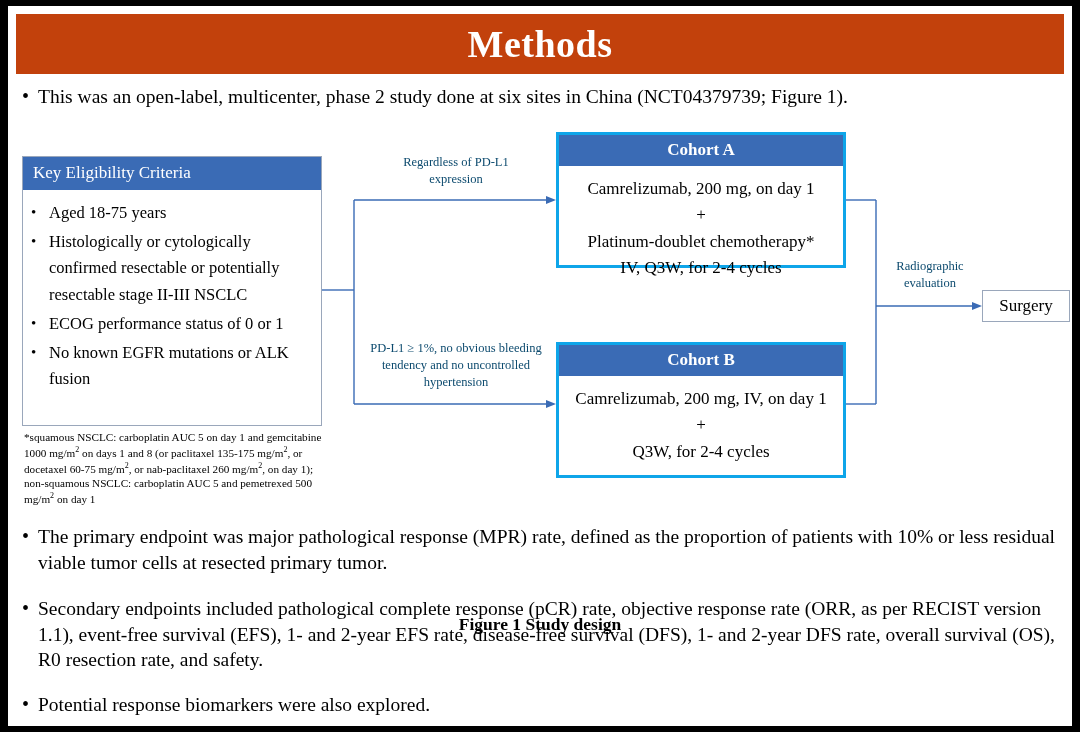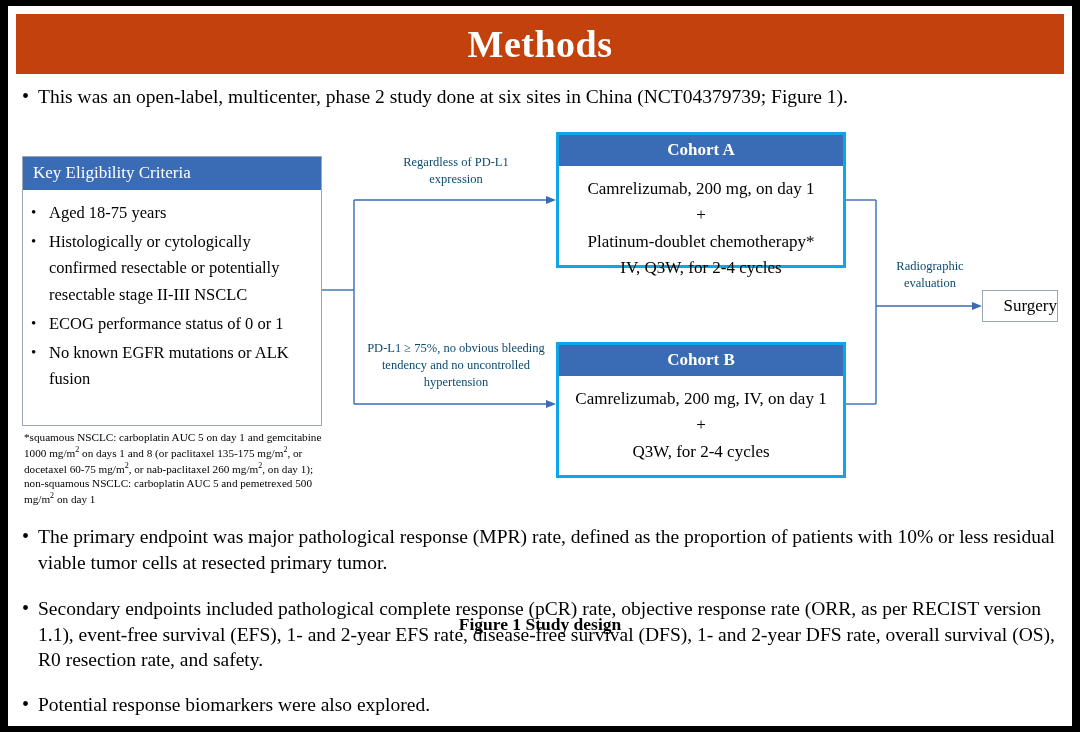--- a/index.html
+++ b/index.html
@@ -150,27 +150,27 @@
     color: #0c4a6e;
   }
   #ann-pdl1-any { left: 368px; top: 36px; width: 160px; }
   #ann-pdl1-pos { left: 358px; top: 222px; width: 180px; }
   #ann-radio { left: 866px; top: 140px; width: 112px; }
 
   .surgery-box {
     position: absolute;
     left: 974px;
     top: 172px;
-    width: 76px;
+    width: 88px;
     height: 32px;
     border: 1px solid #9aa7bb;
     box-sizing: border-box;
     display: flex;
     align-items: center;
-    justify-content: flex-end;
+    justify-content: center;
     font-size: 17px;
     background: #fff;
   }
 
   .fig-caption {
     position: absolute;
     left: 0;
     top: 496px;
     width: 1064px;
     text-align: center;
@@ -240,21 +240,21 @@
         <div class="elig-item">
           <span class="dot">•</span>
           <span>No known EGFR mutations or ALK fusion</span>
         </div>
       </div>
     </div>
 
     <div class="footnote">*squamous NSCLC: carboplatin AUC 5 on day 1 and gemcitabine 1000 mg/m<sup>2</sup> on days 1 and 8 (or paclitaxel 135-175 mg/m<sup>2</sup>, or docetaxel 60-75 mg/m<sup>2</sup>, or nab-paclitaxel 260 mg/m<sup>2</sup>, on day 1); non-squamous NSCLC: carboplatin AUC 5 and pemetrexed 500 mg/m<sup>2</sup> on day 1</div>
 
     <div class="ann" id="ann-pdl1-any">Regardless  of PD-L1 expression</div>
-    <div class="ann" id="ann-pdl1-pos">PD-L1 ≥ 75%, no obvious bleeding tendency  and no uncontrolled  hypertension</div>
+    <div class="ann" id="ann-pdl1-pos">PD-L1 ≥ 1%, no obvious bleeding tendency  and no uncontrolled  hypertension</div>
     <div class="ann" id="ann-radio">Radiographic evaluation</div>
 
     <div class="cohort" id="cohort-a">
       <div class="cohort-head">Cohort A</div>
       <div class="cohort-body">
         <div>Camrelizumab, 200 mg, on day 1</div>
         <div>+</div>
         <div>Platinum-doublet chemotherapy*</div>
         <div>IV, Q3W, for 2-4 cycles</div>
       </div>

